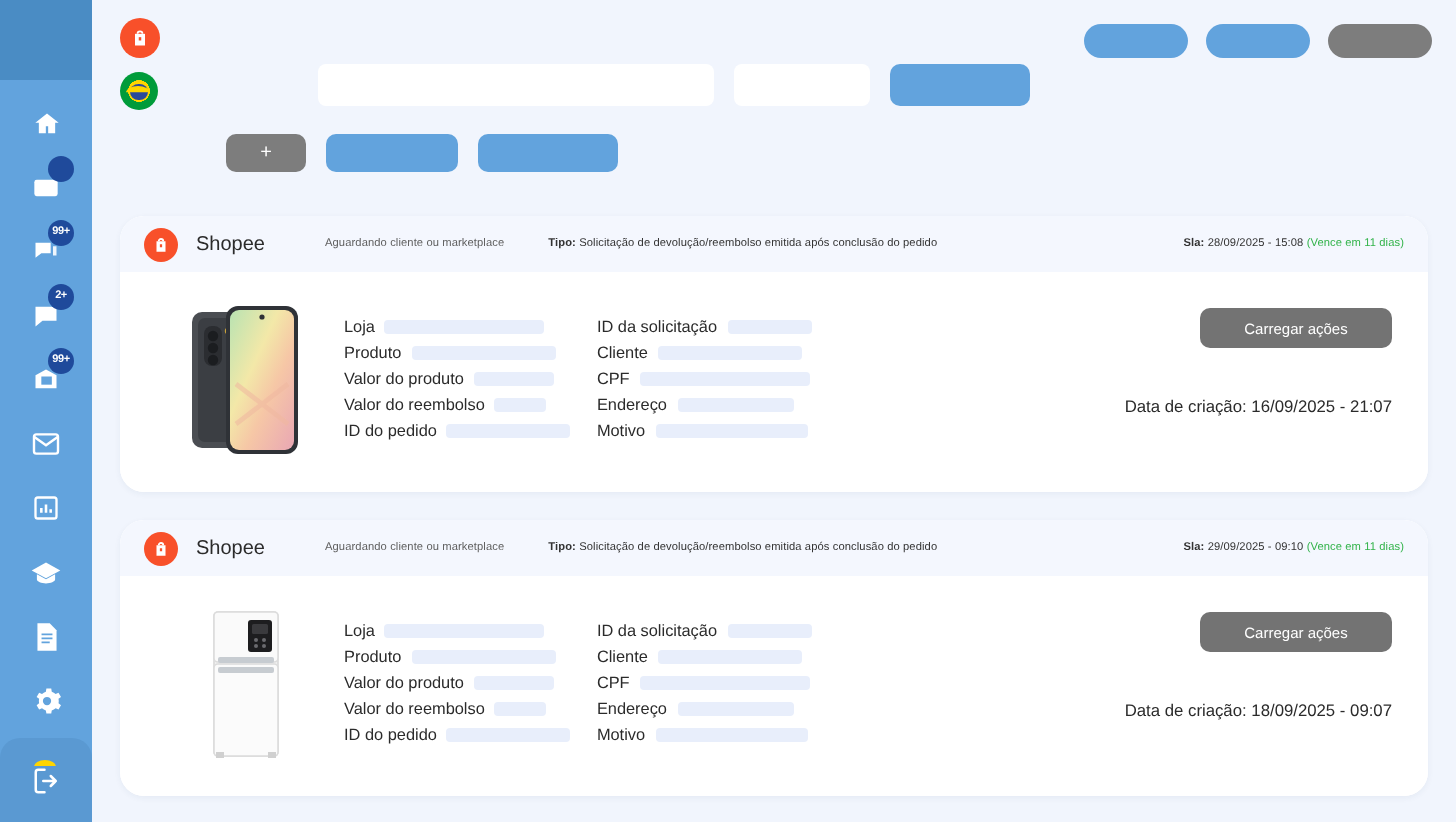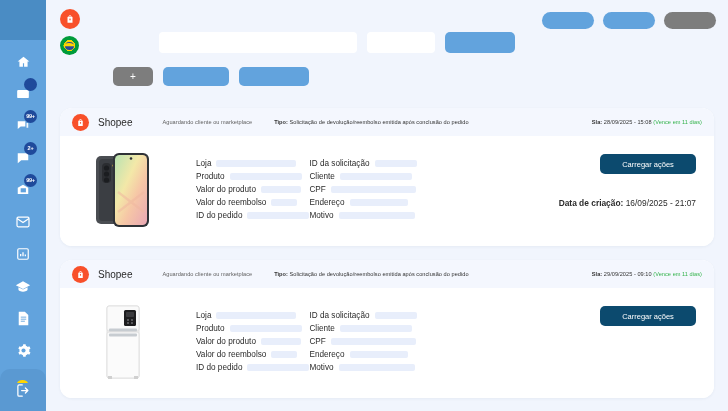--- a/index.html
+++ b/index.html
@@ -304,21 +304,22 @@
   .thumb {
     width: 74px; height: 84px;
     flex: none;
     margin-left: 14px;
     display: flex;
     align-items: center;
     justify-content: center;
   }
   .fields {
     display: flex;
-    margin-left: 36px;
+    margin-left: 12px;
+    gap: 13px;
     padding-top: 10px;
   }
   .fcol { display: flex; flex-direction: column; gap: 2px; }
   .frow {
     display: flex;
     align-items: center;
     gap: 5px;
     height: 11px;
   }
   .flabel {
@@ -334,35 +335,35 @@
   .right-col {
     margin-left: auto;
     display: flex;
     flex-direction: column;
     align-items: flex-end;
     padding-top: 6px;
     padding-right: 6px;
   }
   .btn-load {
     width: 96px; height: 20px;
-    background: #0c4a6e;
+    background: #737373;
     border: none;
     border-radius: 5px;
     color: #ffffff;
     font-size: 7.5px;
     cursor: pointer;
     font-family: "Liberation Sans", sans-serif;
   }
   .created {
     margin-top: 24px;
     font-size: 8.4px;
     color: #2b2b2b;
     white-space: nowrap;
   }
-  .created b { font-weight: bold; text-align: center; }
+  .created b { font-weight: normal; text-align: center; }
 </style>
 </head>
 <body>
 
 <div class="app">
 
   <div class="sidebar">
     <div class="sidebar-top-cap"></div>
 
     <div class="side-icons">
@@ -676,19 +677,23 @@
               </div>
               <div class="frow">
                 <span class="flabel">Motivo</span>
                 <span class="fskel" style="width:76px"></span>
               </div>
             </div>
           </div>
 
           <div class="right-col">
             <button class="btn-load">Carregar ações</button>
+            <div class="created">
+              <b>Data de criação:</b>
+              <span>18/09/2025 - 09:07</span>
+            </div>
           </div>
         </div>
       </div>
 
     </div>
   </div>
 </div>
 
 </body></html>

